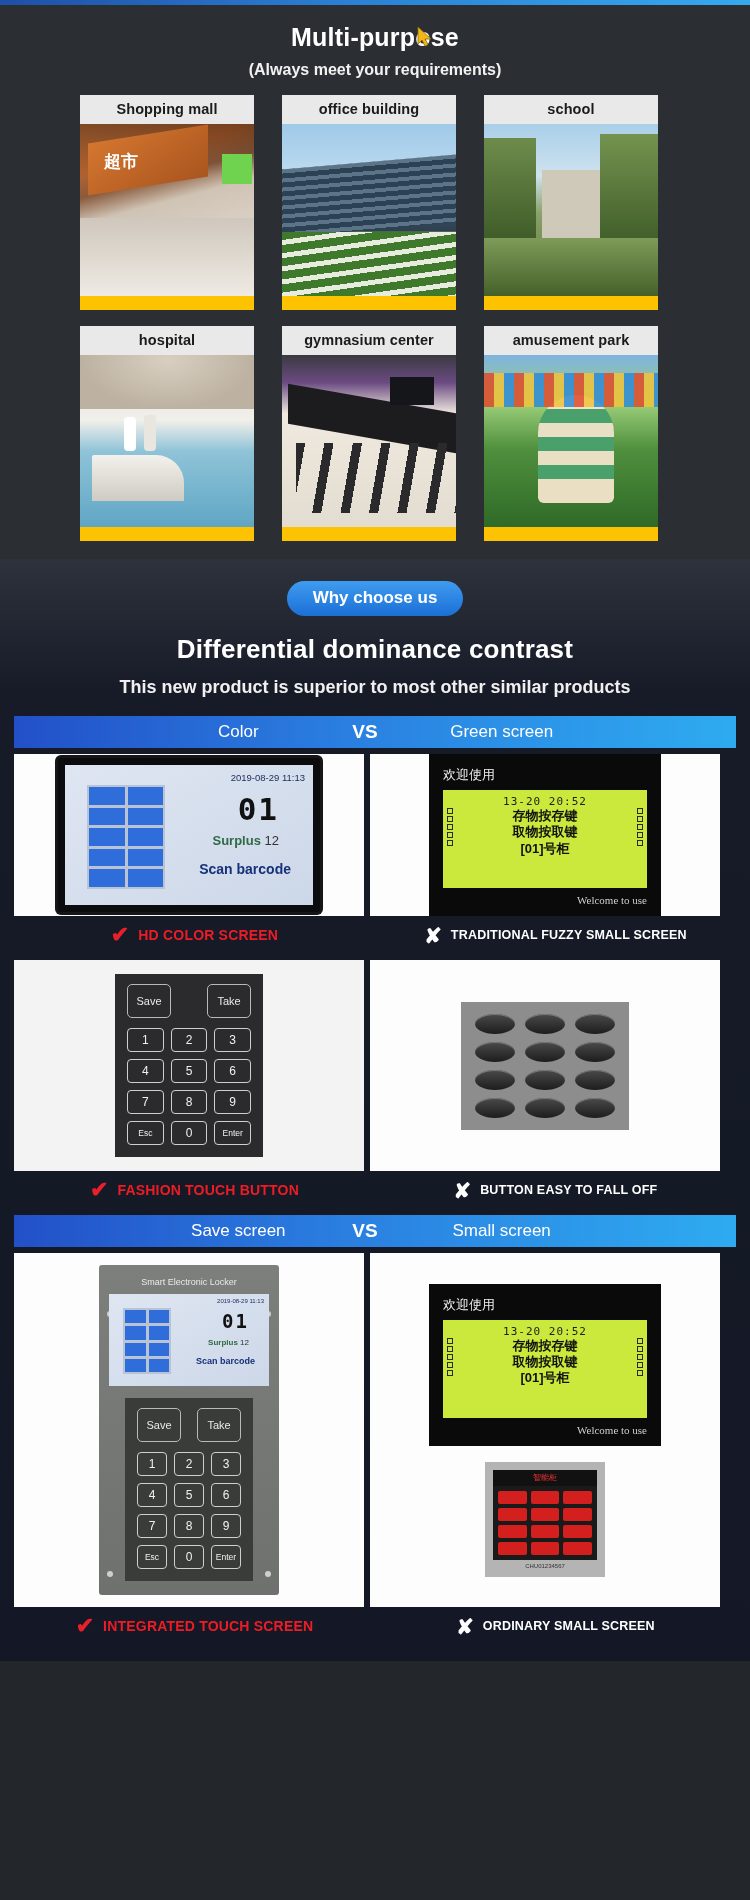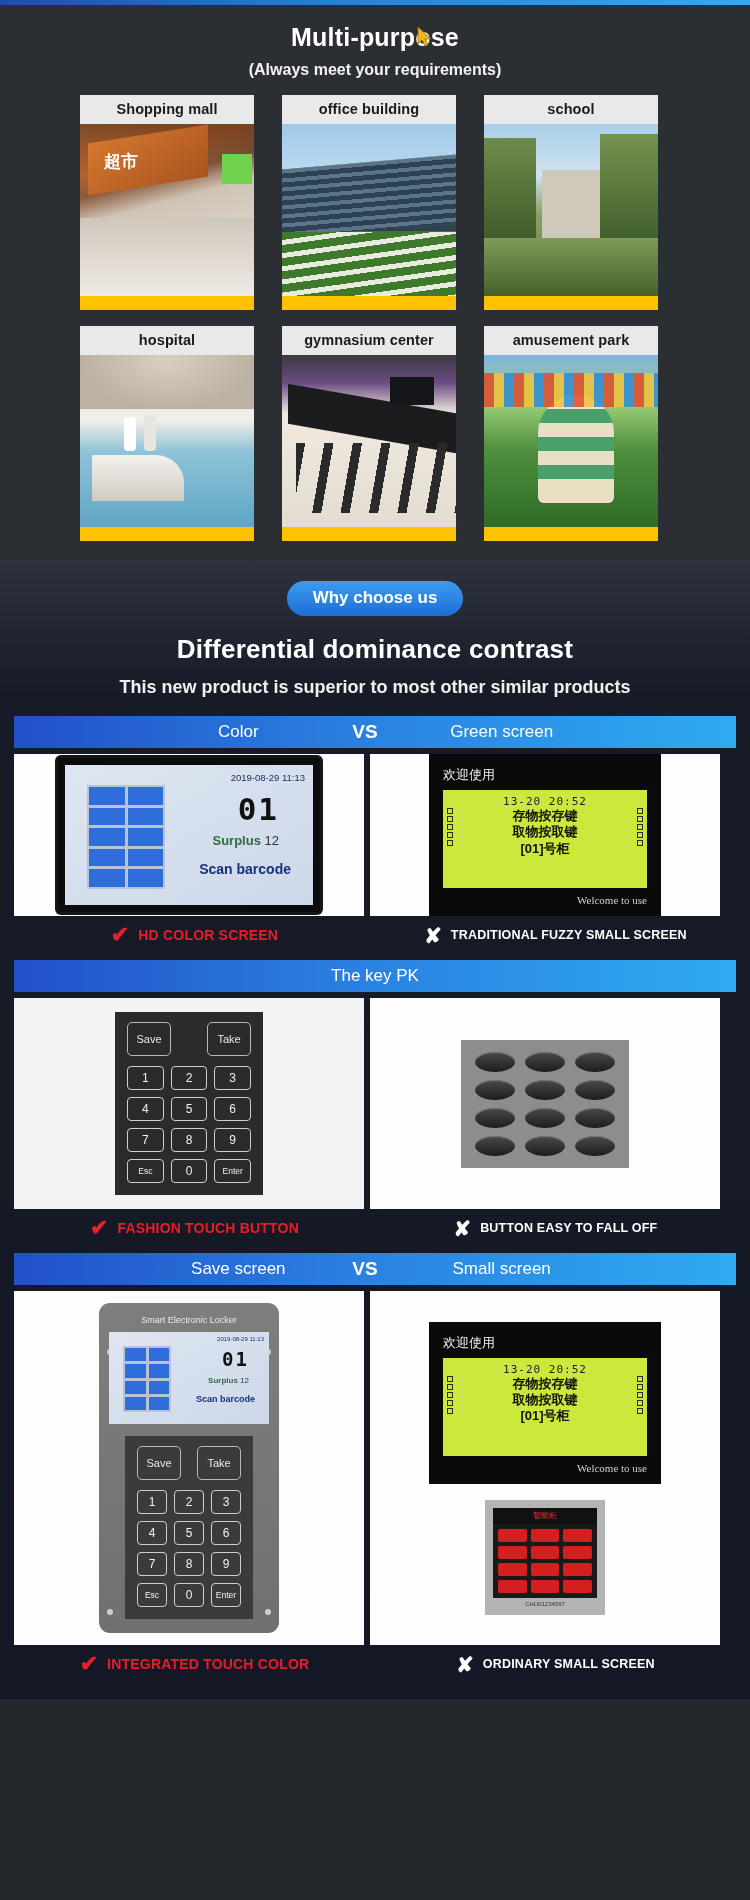--- a/index.html
+++ b/index.html
@@ -207,21 +207,21 @@
   .kp-wrap{background:#f3f3f3;padding:14px 0;display:flex;justify-content:center;width:100%;}
 
   
   .oval-pad{background:#8d8d8d;padding:12px 14px;display:grid;grid-template-columns:repeat(3,1fr);
     gap:8px 10px;width:168px;}
   .oval-pad i{display:block;height:20px;border-radius:50%;
     background:linear-gradient(180deg,#4a4a4a,#1d1d1d);box-shadow:inset 0 1px 0 #777;}
 
   
   .panel{background:linear-gradient(180deg,#7d7f7c,#6e716e);width:180px;padding:12px 10px 14px 10px;
-    border-radius:11px;position:relative;}
+    border-radius:3px;position:relative;}
   .panel-title{color:#eaeaea;font-size:9px;text-align:center;padding-bottom:7px;}
   .panel .lcd{width:100%;height:92px;}
   .panel .lcd .ts{font-size:6px;right:5px;top:4px;}
   .panel .lcd .num{font-size:19px;right:20px;top:16px;}
   .panel .lcd .sur{font-size:8px;right:20px;top:44px;}
   .panel .lcd .scan{font-size:9px;right:14px;top:62px;}
   .panel .lockers{left:14px;top:14px;width:48px;height:66px;}
   .panel .keypad{width:auto;margin:12px 16px 0 16px;background:#3a3c3a;}
   .screw{position:absolute;width:6px;height:6px;border-radius:50%;background:#cfcfcf;}
 
@@ -374,23 +374,20 @@
       <div class="cap">
         <span class="mark-ok">✔</span>
         <span class="txt-ok">HD COLOR SCREEN</span>
       </div>
       <div class="cap">
         <span class="mark-no">✘</span>
         <span class="txt-no">TRADITIONAL FUZZY SMALL SCREEN</span>
       </div>
     </div>
 
-    <div class="vs-bar single">
-      <span class="lbl">The key PK</span>
-    </div>
 
     <div class="pair">
       <div class="pane">
         <div class="kp-wrap">
           <div class="keypad">
             <div class="kp-top">
               <div class="kbig">Save</div>
               <div class="kbig">Take</div>
             </div>
             <div class="kgrid">
@@ -542,21 +539,21 @@
             </div>
             <div class="rp-foot">CHU01234567</div>
           </div>
         </div>
       </div>
     </div>
 
     <div class="caps">
       <div class="cap">
         <span class="mark-ok">✔</span>
-        <span class="txt-ok">INTEGRATED TOUCH COLOR</span>
+        <span class="txt-ok">INTEGRATED TOUCH SCREEN</span>
       </div>
       <div class="cap">
         <span class="mark-no">✘</span>
         <span class="txt-no">ORDINARY SMALL SCREEN</span>
       </div>
     </div>
 
   </div>
 </div>
 

